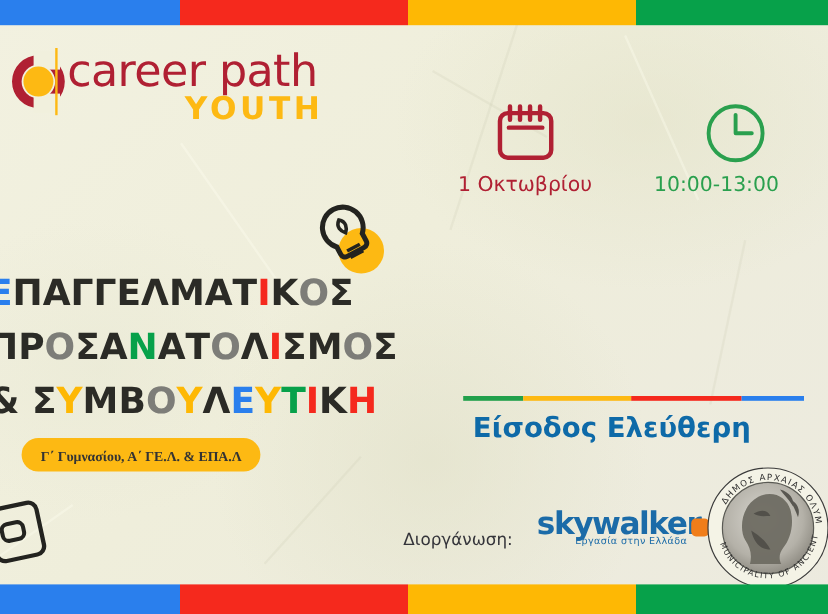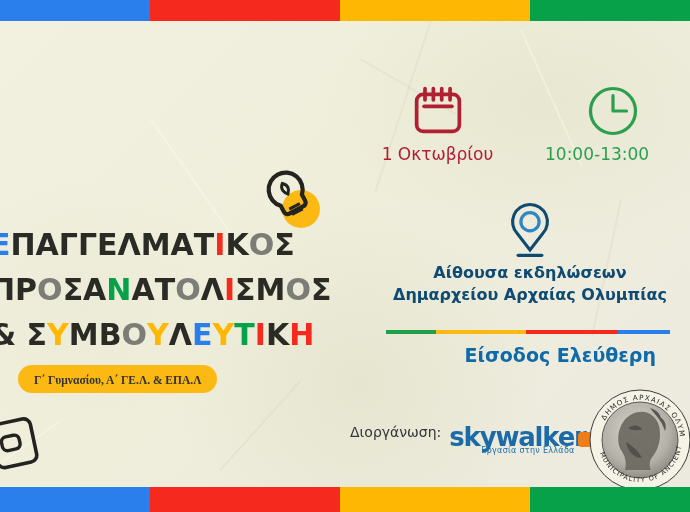--- a/index.html
+++ b/index.html
@@ -79,25 +79,25 @@
   .loc-txt { font-family:"DejaVu Sans", sans-serif; font-size:16px; font-weight:bold;
              color:#0e4a72; line-height:22px; }
 
   #divider { position:absolute; left:386px; top:330px; width:284px; height:4px; display:flex; }
   #divider span { height:100%; }
   .dv-green  { width:50px; background:#21a04b; }
   .dv-yellow { width:90px; background:#fdb913; }
   .dv-red    { width:92px; background:#f5291d; }
   .dv-blue   { width:52px; background:#2a7fed; }
 
-  #entry { position:absolute; left:372px; top:344px; width:284px; text-align:right;
-           font-family:"DejaVu Sans", sans-serif; font-size:19px; font-weight:bold; color:#0e6aa8; }
-
-  
-  #org { position:absolute; left:350px; top:424px; display:flex; align-items:flex-start; gap:8px; }
+  #entry { position:absolute; left:394px; top:344px; width:284px; text-align:left;
+           font-family:"DejaVu Sans", sans-serif; font-size:23px; font-weight:bold; color:#0e6aa8; }
+
+  
+  #org { position:absolute; left:336px; top:424px; display:flex; align-items:flex-end; gap:20px; }
   .org-label { font-family:"DejaVu Sans", sans-serif; font-size:14px; color:#34343a; }
   .sw-logo { position:relative; width:140px; height:34px; }
   .sw-word { font-family:"DejaVu Sans", sans-serif; font-size:26px; font-weight:bold;
              color:#1b6ba8; letter-spacing:-1.2px; line-height:26px; }
   .sw-sub { position:absolute; left:32px; top:22px; font-family:"DejaVu Sans", sans-serif;
             font-size:8px; font-weight:normal; color:#1b6ba8; letter-spacing:0.3px; }
   .sw-dot { position:absolute; right:-4px; top:8px; width:15px; height:15px;
             background:#f07d1a; border-radius:4px; }
 
   
@@ -116,20 +116,33 @@
   <div class="crease2" style="left:60px;top:420px;width:2px;height:90px;transform:rotate(55deg);"></div>
   <div class="crease" style="left:360px;top:60px;width:1.5px;height:110px;transform:rotate(-60deg);"></div>
 
   <div class="colorbar top">
     <span class="cb-blue"></span>
     <span class="cb-red"></span>
     <span class="cb-yellow"></span>
     <span class="cb-green"></span>
   </div>
 
+  <div id="logo">
+    <div class="logo-mark">
+      <svg viewBox="0 0 52 52" width="52" height="52">
+        <path d="M26 4 A22 22 0 1 0 26 48 A22 22 0 0 0 26 4 Z M26 12 A14 14 0 1 1 26 40 A14 14 0 1 1 26 12 Z" fill="#b02033"></path>
+        <rect x="22" y="0" width="22" height="16" fill="#f1f0dd"></rect>
+        <rect x="22" y="36" width="22" height="18" fill="#f1f0dd"></rect>
+        <circle cx="26" cy="26" r="12.5" fill="#fdb913"></circle>
+      </svg>
+    </div>
+    <div class="logo-divider"></div>
+    <div class="logo-word">career path</div>
+    <div class="logo-youth">YOUTH</div>
+  </div>
 
   <div id="bulb">
     <div class="bulb-circle"></div>
     <svg viewBox="0 0 70 62" width="70" height="62" style="position:absolute;left:0;top:0;">
       <g transform="rotate(-28 30 26)">
         <path d="M30 4 a17 17 0 0 1 12 29 l0 7 a4 4 0 0 1 -4 4 l-16 0 a4 4 0 0 1 -4 -4 l0 -7 a17 17 0 0 1 12 -29 Z" fill="none" stroke="#23231f" stroke-width="4.2"></path>
         <path d="M24 40 l12 0 M24 46 l12 0" stroke="#23231f" stroke-width="3"></path>
         <path d="M30 14 c-5 4 -3 9 0 12 c3 -3 5 -8 0 -12 Z" fill="none" stroke="#23231f" stroke-width="3"></path>
       </g>
     </svg>
@@ -175,31 +188,20 @@
   <div id="timeblock">
     <div class="ico-wrap">
       <svg viewBox="0 0 60 60" width="54" height="54">
         <circle cx="30" cy="30" r="25" fill="none" stroke="#2aa04e" stroke-width="3.6"></circle>
         <path d="M30 13 l0 17 l15 0" fill="none" stroke="#2aa04e" stroke-width="3.6" stroke-linecap="round" stroke-linejoin="round"></path>
       </svg>
     </div>
     <div class="info-txt green-txt">10:00-13:00</div>
   </div>
 
-  <div id="locblock">
-    <div class="ico-wrap">
-      <svg viewBox="0 0 70 66" width="64" height="60">
-        <path d="M35 6 a19 19 0 0 1 14 32 l-14 18 l-14 -18 a19 19 0 0 1 14 -32 Z" fill="none" stroke="#0e4a72" stroke-width="3.4"></path>
-        <circle cx="35" cy="25" r="10" fill="none" stroke="#2f86c9" stroke-width="3.6"></circle>
-        <path d="M22 62 l26 0" stroke="#0e4a72" stroke-width="3.6" stroke-linecap="round"></path>
-      </svg>
-    </div>
-    <div class="loc-txt">Αίθουσα εκδηλώσεων</div>
-    <div class="loc-txt">Δημαρχείου Αρχαίας Ολυμπίας</div>
-  </div>
 
   <div id="divider">
     <span class="dv-green"></span>
     <span class="dv-yellow"></span>
     <span class="dv-red"></span>
     <span class="dv-blue"></span>
   </div>
 
   <div id="entry">Είσοδος Ελεύθερη</div>
 

